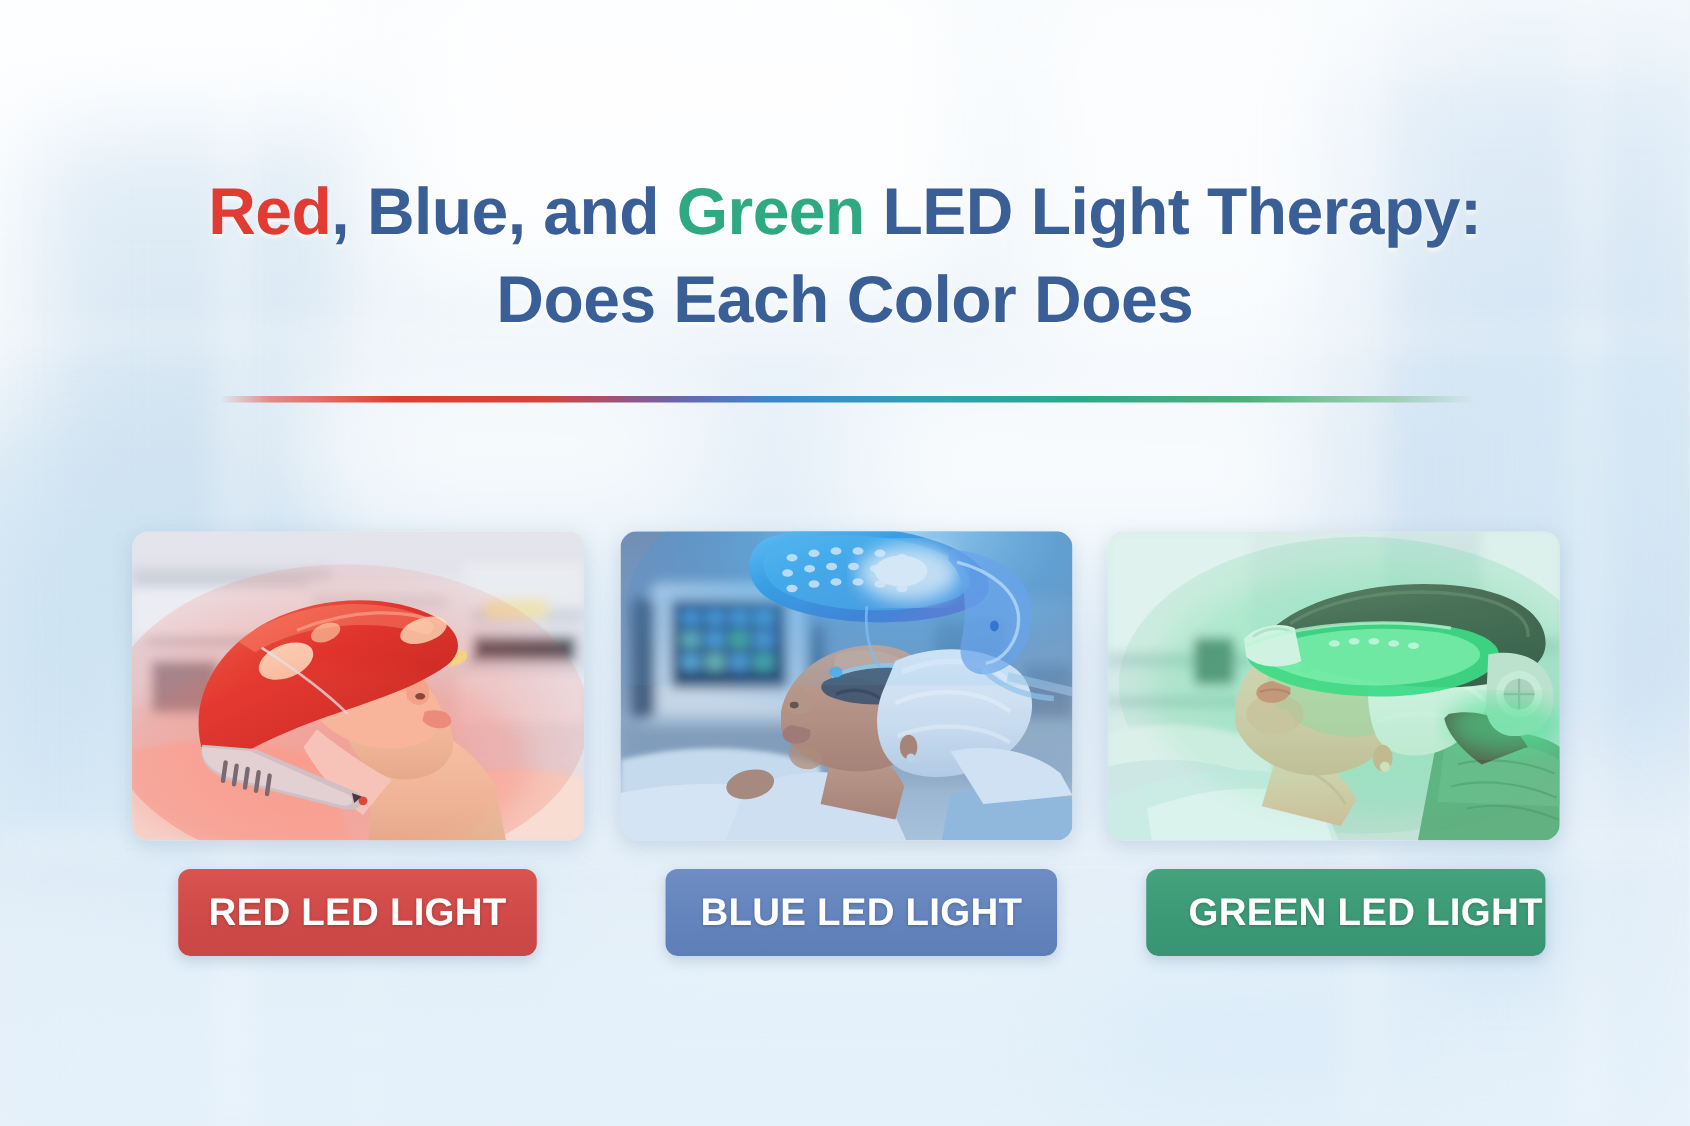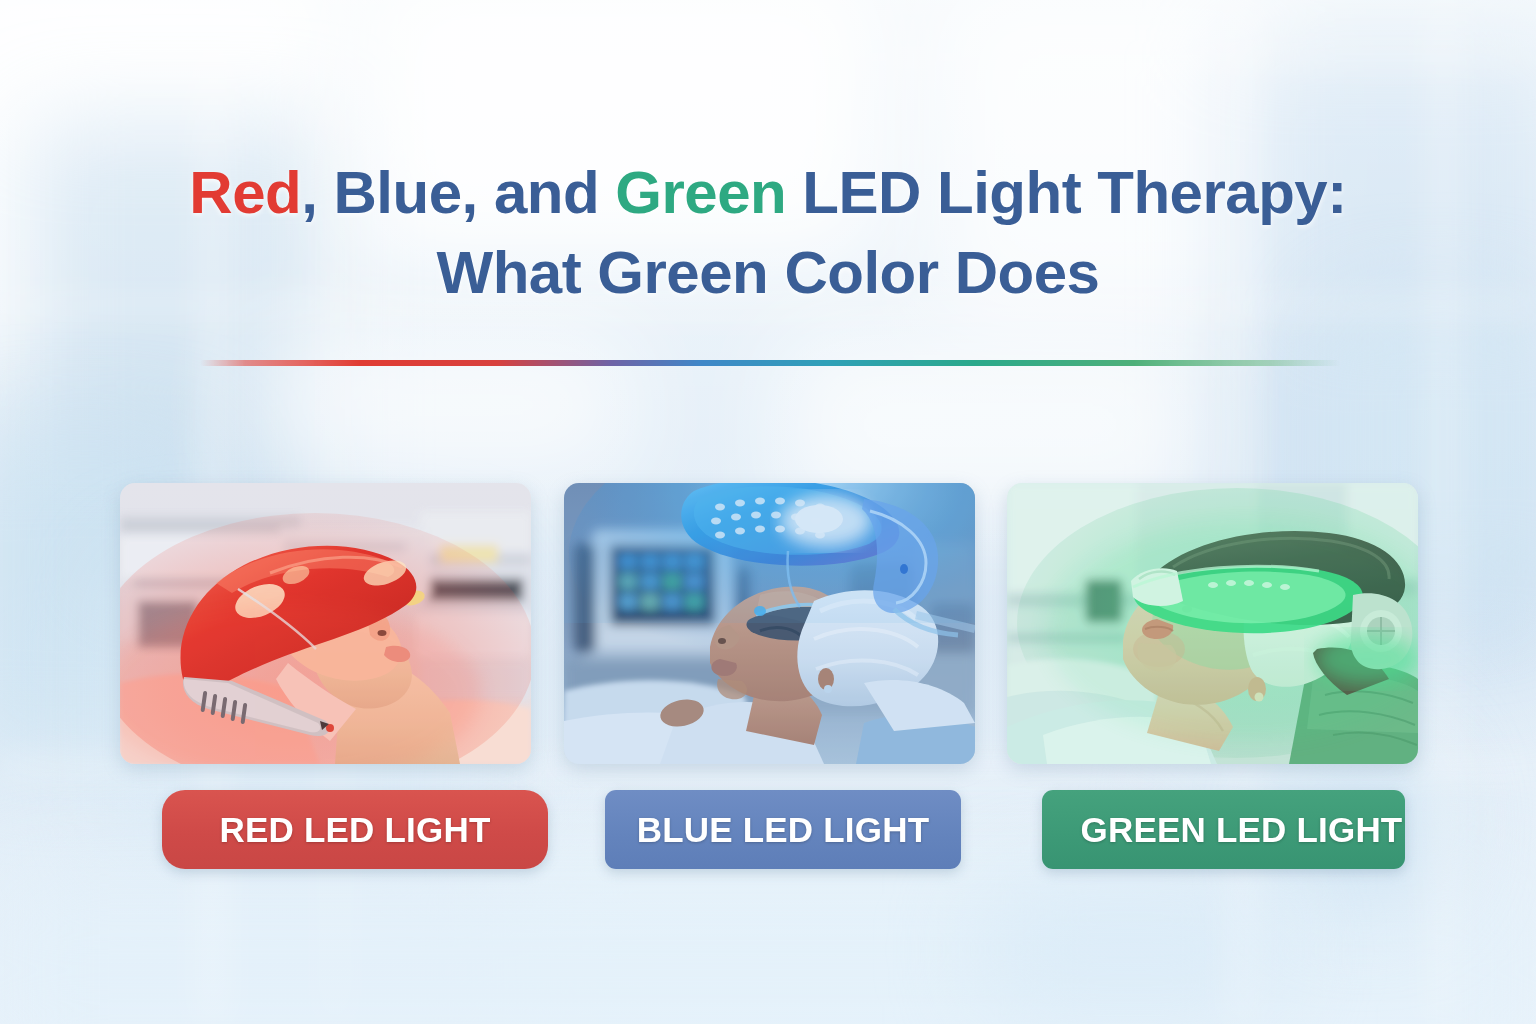--- a/index.html
+++ b/index.html
@@ -136,22 +136,22 @@
     height:79px;
     border-radius:11px;
     display:flex; align-items:center; justify-content:center;
     color:#ffffff;
     font-weight:700;
     font-size:35px;
     letter-spacing:.2px;
     text-shadow:0 1px 3px rgba(0,0,0,.22);
     box-shadow:0 4px 12px rgba(110,140,165,.3);
   }
-  .badge-red  { left:162px;  width:386px;
-                background:linear-gradient(180deg,#d9544f 0%,#cf4a48 55%,#c94745 100%);border-radius:23px; }
+  .badge-red  { left:162px;  width:326px;
+                background:linear-gradient(180deg,#d9544f 0%,#cf4a48 55%,#c94745 100%); }
   .badge-blue { left:605px;  width:356px;
                 background:linear-gradient(180deg,#6f8dc4 0%,#6484bd 55%,#5e7eb8 100%); }
   .badge-green{ left:1042px; width:363px;
                 background:linear-gradient(180deg,#45a27d 0%,#3d9a77 55%,#389472 100%);padding-left:36px; }
 </style>
 </head>
 <body>
 
 <div id="stage">
 
@@ -177,21 +177,21 @@
   <div class="streak s4"></div>
   <div class="hstreak h1"></div>
   <div class="hstreak h2"></div>
   <div class="hstreak h3"></div>
   <div class="bg-veil"></div>
 
   <h1 class="headline">
     <span class="w-red">Red</span><span class="w-dark">, </span><span class="w-blue">Blue</span><span class="w-dark">, and </span><span class="w-green">Green</span><span class="w-dark"> LED Light Therapy:</span>
   </h1>
 
-  <h2 class="line2">What Green Color Does</h2>
+  <h2 class="line2">Does Each Color Does</h2>
 
   <div class="divider"></div>
 
   <div class="cards">
 
     <div class="card">
       <div class="photo">
         <svg viewBox="0 0 411 281" preserveAspectRatio="xMidYMid slice">
           <defs>
             <linearGradient id="rBg" x1="0" y1="0" x2="0" y2="1">

